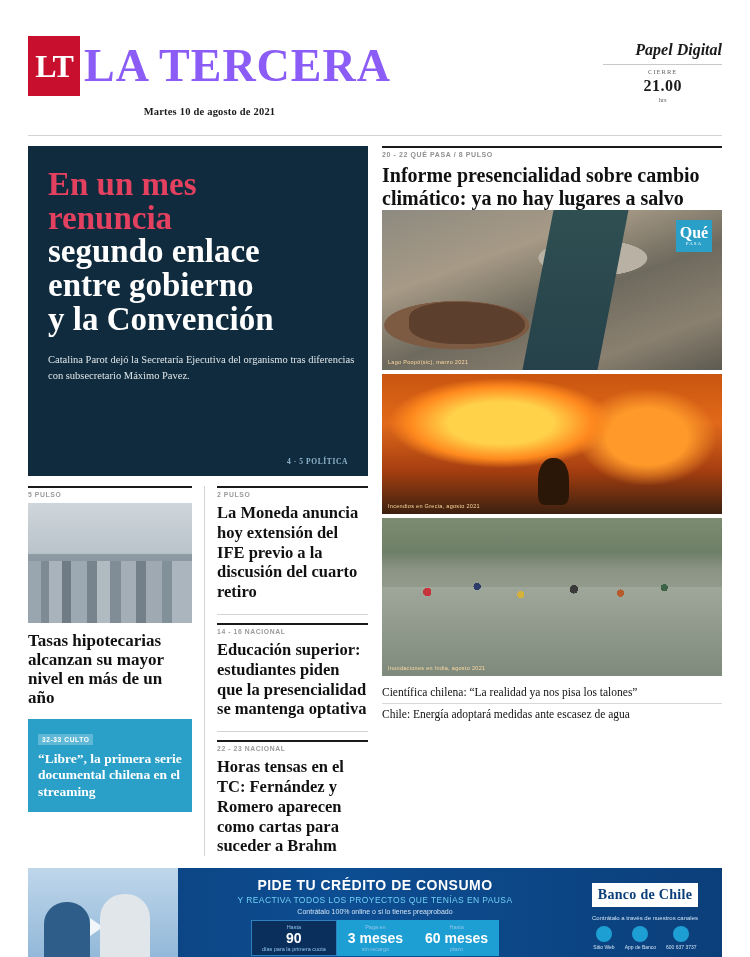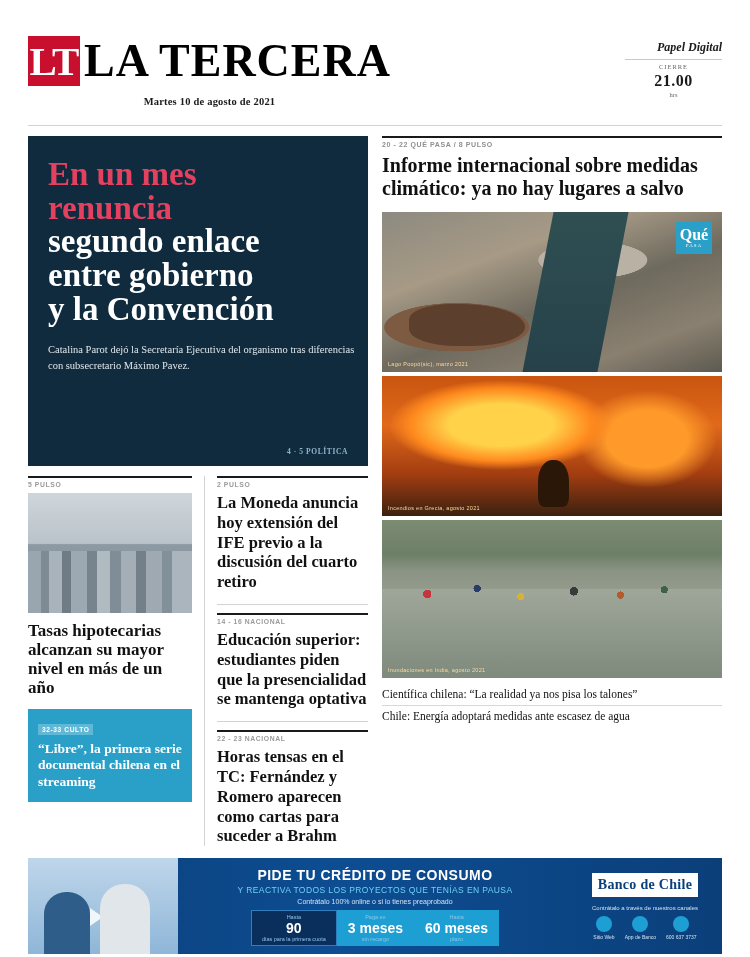--- a/index.html
+++ b/index.html
@@ -20,54 +20,54 @@
 
   
   .masthead {
     display: flex;
     align-items: flex-start;
     justify-content: space-between;
     padding-top: 36px;
   }
   .brand { display: flex; align-items: center; gap: 4px; }
   .lt-mark {
-    width: 52px; height: 50px;
+    width: 52px; height: 60px;
     background: #c8102e;
     color: #fff;
     font-family: "Liberation Serif", serif;
     font-weight: bold;
-    font-size: 41px;
+    font-size: 32px;
     display: flex; align-items: center; justify-content: center;
     letter-spacing: -1px;
   }
   .brand-name {
     font-family: "Liberation Serif", serif;
     font-weight: bold;
     font-size: 46px;
-    color: #000000;
+    color: #8b5cf6;
     letter-spacing: 1px;
     line-height: 1;
   }
   .date-line {
     font-size: 10.5px;
     font-weight: bold;
     color: #1a1a1a;
     text-align: center;
     margin-top: 10px;
     letter-spacing: .2px;
   }
   .brand-block { display:flex; flex-direction:column; align-items:center;}
   .papel {
     text-align: center;
     font-size: 11px;
     line-height: 1.25;
     color: #1a1a1a;
     padding-top: 4px;
   }
-  .papel .pd { font-weight: bold; font-style: italic; font-size: 12px; margin-left: 32px; }
+  .papel .pd { font-weight: bold; font-style: italic; font-size: 16px; margin-left: 32px; }
   .papel .rule { height:1px; background:#c9c9c9; margin:4px 0 3px; }
   .papel .cierre { font-size: 6.5px; letter-spacing: 1px; color:#666; }
   .papel .hour { font-weight: bold; font-size: 16px; letter-spacing: .5px;}
   .papel .hrs { font-size: 6.5px; color:#666; }
 
   .head-rule { height: 1px; background: #d3d3d3; margin-top: 18px; }
 
   
   .grid {
     display: flex;
@@ -160,21 +160,21 @@
   .culto-box .ctext { font-size: 13.5px; line-height: 1.2; font-weight: bold; }
 
   
   .r-tag {
     font-size: 7px; font-weight: bold; letter-spacing: .6px;
     color: #8f8f8f; border-top: 2px solid #1a1a1a; padding-top: 3px;
     font-family:"Liberation Sans", sans-serif;
   }
   .r-head { font-size: 20px; line-height: 1.14; font-weight: bold; margin-top: 6px; color: #111; }
 
-  .photostack { margin-top: 12px; }
+  .photostack { margin-top: 0; }
   .ph { width: 100%; position: relative; overflow: hidden; }
   .ph .cap {
     position: absolute; left: 6px; bottom: 5px;
     font-size: 5.5px; color: #ffd9a0; letter-spacing: .3px;
     font-family:"Liberation Sans", sans-serif;
   }
   .ph1 { height: 160px;
     background:
       radial-gradient(ellipse 120px 40px at 22% 72%, #7d5a42 0 60%, transparent 61%),
       radial-gradient(ellipse 90px 30px at 62% 30%, #b9b2a4 0 60%, transparent 61%),
@@ -347,21 +347,21 @@
           <div class="rule-gray"></div>
           <div class="tag">22 - 23 NACIONAL</div>
           <div class="headline-md">Horas tensas en el TC: Fernández y Romero aparecen como cartas para suceder a Brahm</div>
         </div>
 
       </div>
     </div>
 
     <div class="col-right">
       <div class="r-tag">20 - 22 QUÉ PASA / 8 PULSO</div>
-      <div class="r-head">Informe internacional sobre medidas climático: ya no hay lugares a salvo</div>
+      <div class="r-head">Informe presencialidad sobre cambio climático: ya no hay lugares a salvo</div>
 
       <div class="photostack">
         <div class="ph ph1">
           <div class="qbadge">
             <b>Qué</b>
             <i>PASA</i>
           </div>
           <div class="cap">Lago Poopó(sic), marzo 2021</div>
         </div>
         <div class="ph ph2">

